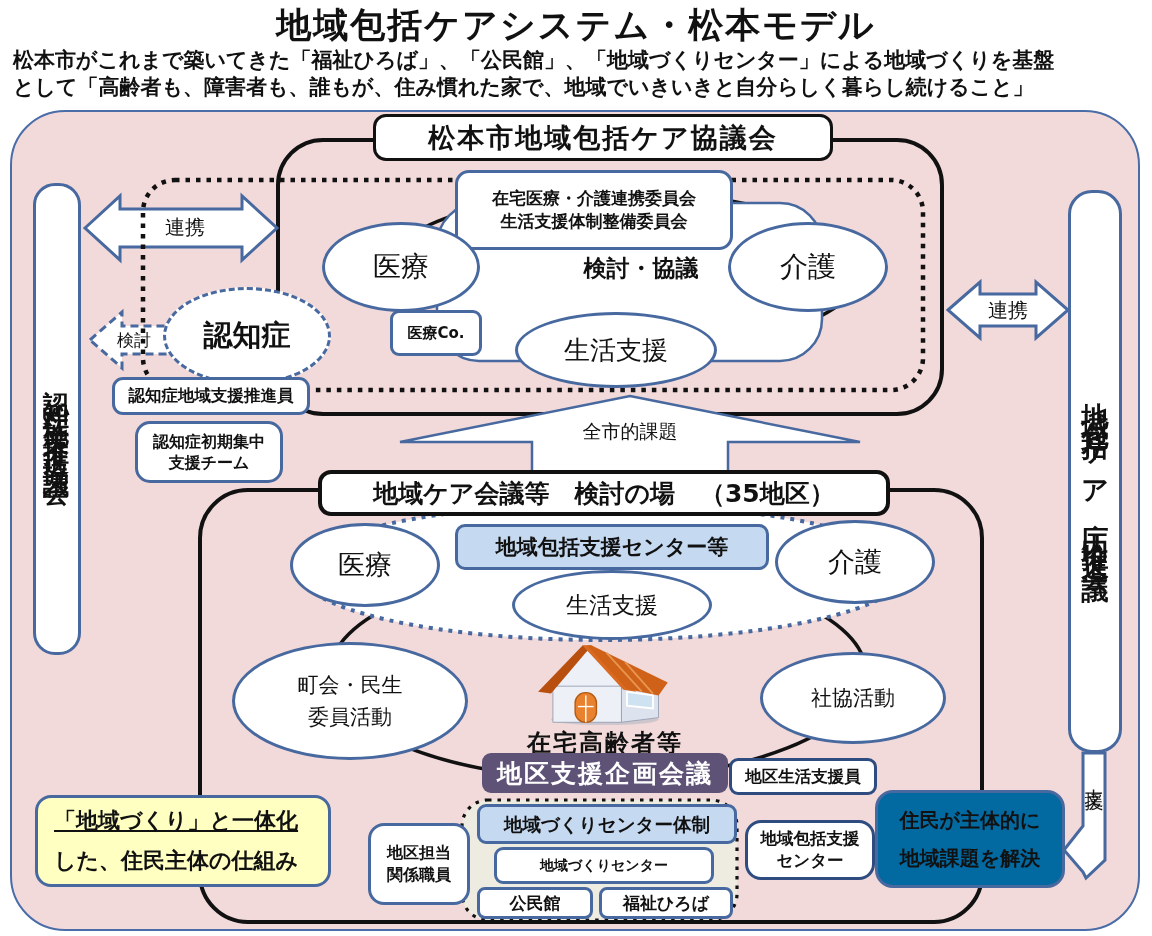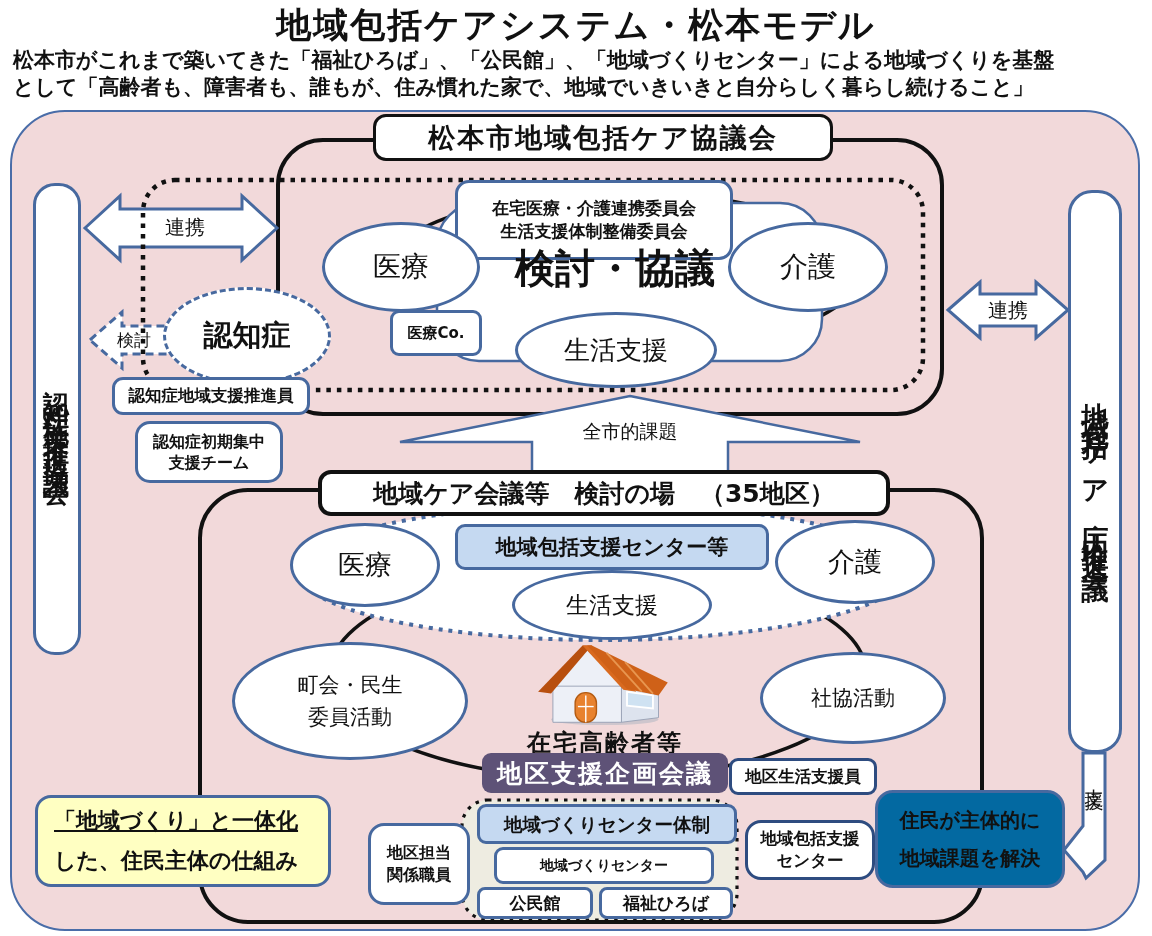--- a/index.html
+++ b/index.html
@@ -64,32 +64,32 @@
 </div>
 
 <div class="abs wbox ctr" style="left:1068px;top:190px;width:54px;height:563px;border-radius:24px;border-width:3.5px;">
   <span class="vtext" style="font-size:27px;font-weight:600;">地域包括ケア庁内推進会議</span>
 </div>
 
 <div class="abs ctr" style="left:373px;top:114px;width:460px;height:47px;background:#fff;border:3.5px solid #111;border-radius:13px;">
   <span style="font-size:27px;font-weight:bold;letter-spacing:2px;">松本市地域包括ケア協議会</span>
 </div>
 
-<div class="abs wbox col" style="left:455px;top:180px;width:278px;height:80px;border-radius:14px;font-size:17px;font-weight:bold;line-height:23px;">
+<div class="abs wbox col" style="left:455px;top:170px;width:278px;height:80px;border-radius:14px;font-size:17px;font-weight:bold;line-height:23px;">
   <span>在宅医療・介護連携委員会</span>
   <span>生活支援体制整備委員会</span>
 </div>
 
 <div class="abs ell ctr" style="left:322px;top:222px;width:158px;height:90px;font-size:28px;">
       <span>医療</span>
     </div>
 <div class="abs ell ctr" style="left:728px;top:222px;width:160px;height:90px;font-size:28px;">
       <span>介護</span>
     </div>
-<div class="abs ctr" style="left:480px;top:246px;width:270px;height:44px;font-size:40px;font-weight:bold;">
+<div class="abs ctr" style="left:506px;top:246px;width:270px;height:44px;font-size:23px;font-weight:bold;">
       <span>検討・協議</span>
     </div>
 <div class="abs ell ctr" style="left:515px;top:312px;width:202px;height:76px;font-size:26px;">
       <span>生活支援</span>
     </div>
 <div class="abs wbox ctr" style="left:390px;top:310px;width:92px;height:46px;border-radius:9px;font-size:15px;font-weight:bold;">
       <span>医療Co.</span>
     </div>
 
 <div class="abs ctr" style="left:163px;top:287px;width:168px;height:98px;background:#fff;border:3.5px dashed #47699f;border-radius:50%;font-size:29px;font-weight:bold;">

